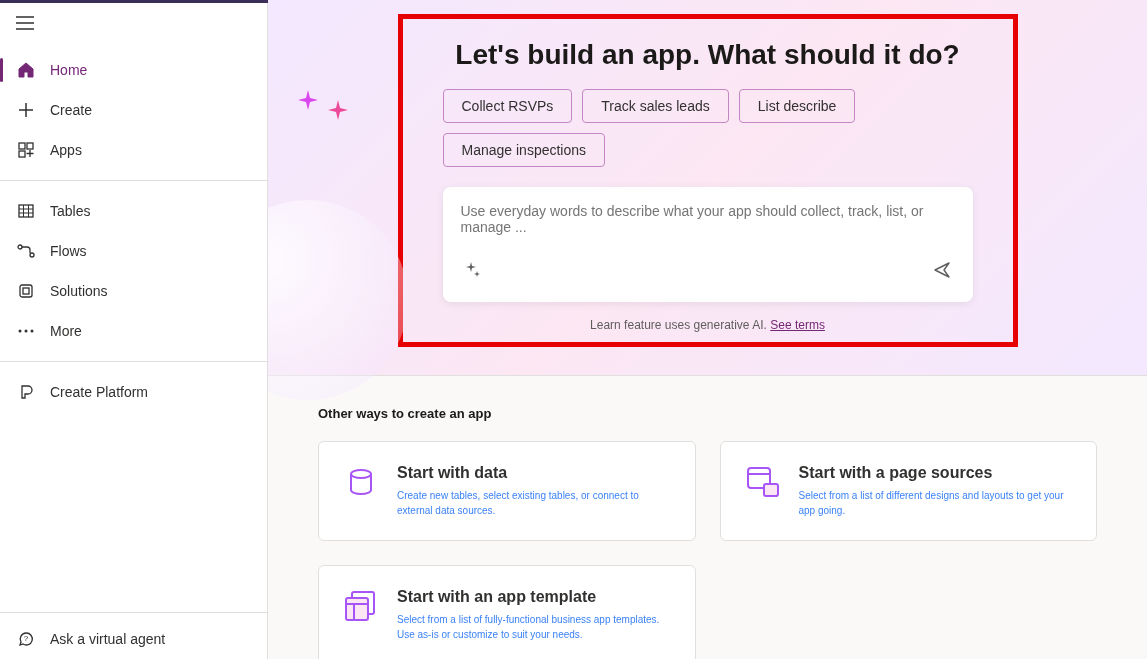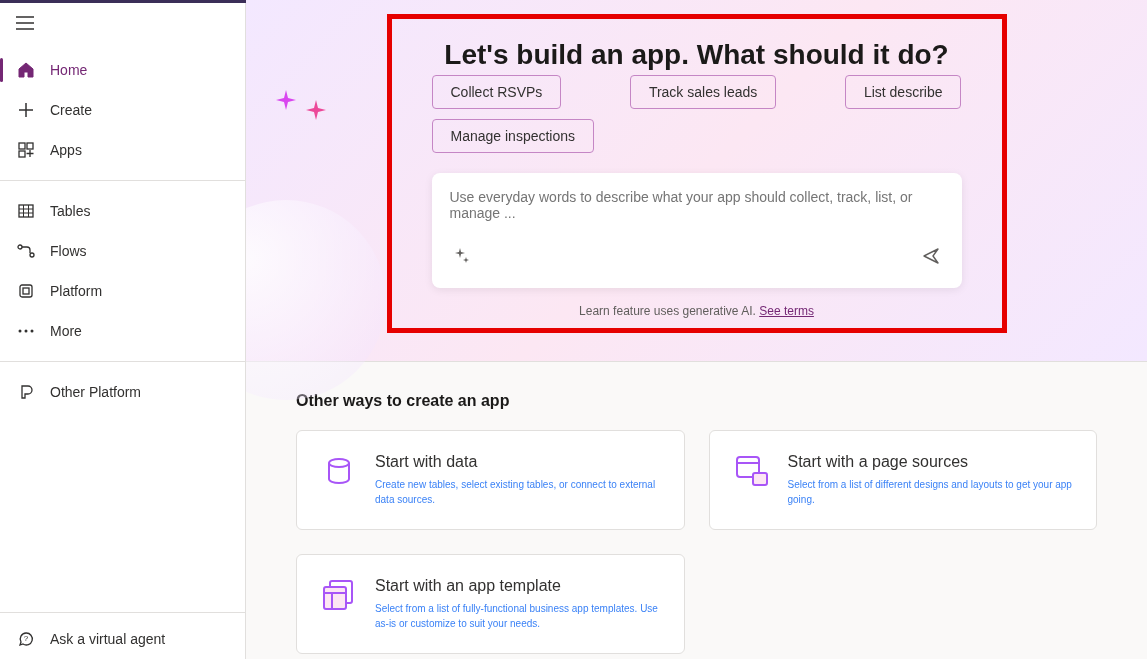--- a/index.html
+++ b/index.html
@@ -1,55 +1,55 @@
 <!DOCTYPE html>
 <html><head>
   <meta charset="utf-8">
   <style>
     * { margin: 0; padding: 0; box-sizing: border-box; }
     body { font-family: "Segoe UI", -apple-system, sans-serif; background: #fff; color: #323130; }
     .app { display: flex; height: 659px; width: 1147px; overflow: hidden; }
     .topbar { position: absolute; top: 0; left: 0; right: 0; height: 3px; background: #3b2e58; }
 
     
-    .sidebar { width: 246px; background: #fff; border-right: 1px solid #e1dfdd; display: flex; flex-direction: column; padding-top: 4px; }
+    .sidebar { width: 268px; background: #fff; border-right: 1px solid #e1dfdd; display: flex; flex-direction: column; padding-top: 4px; }
     .hamburger { padding: 12px 16px; cursor: pointer; }
     .nav-group { padding: 4px 0; }
     .nav-divider { border: none; border-top: 1px solid #e1dfdd; margin: 6px 0; }
     .nav-item { display: flex; align-items: center; padding: 10px 16px; font-size: 14px; cursor: pointer; position: relative; color: #323130; }
     .nav-item.active { color: #742774; }
     .nav-item.active::before { content: ""; position: absolute; left: 0; top: 8px; bottom: 8px; width: 3px; background: #742774; border-radius: 2px; }
     .nav-item .icon { width: 20px; height: 20px; margin-right: 14px; display: flex; align-items: center; justify-content: center; }
     .nav-item.active .icon svg { fill: #742774; stroke: #742774; }
     .sidebar-footer { margin-top: auto; }
 
     
     .main { flex: 1; display: flex; flex-direction: column; overflow-y: auto; position: relative; }
     .hero { background: linear-gradient(135deg, #f3e8ff 0%, #fce7f3 50%, #f3e8ff 100%); padding: 0 80px 14px 80px; position: relative; border-bottom: 1px solid #e1dfdd; }
     .hero-bubble1 { position: absolute; left: -60px; top: 200px; width: 200px; height: 200px; border-radius: 50%; background: radial-gradient(circle at 30% 30%, rgba(255,255,255,0.8), rgba(230,200,255,0.2)); }
     .sparkle { position: absolute; width: 20px; height: 20px; }
     .sparkle.s1 { left: 30px; top: 90px; }
     .sparkle.s2 { left: 60px; top: 100px; }
     .highlight-box { border: 5px solid #e60000; padding: 20px 40px 10px 40px; margin: 14px auto 14px auto; max-width: 620px; }
-    .hero-title { font-size: 28px; font-weight: 700; text-align: center; color: #1b1a19; margin-bottom: 4px; }
-    .pill-row { display: flex; gap: 10px; justify-content: space-between; margin-bottom: 20px; flex-wrap: wrap; }
+    .hero-title { font-size: 28px; font-weight: 700; text-align: center; color: #1b1a19; margin-bottom: 18px; }
+    .pill-row { display: flex; gap: 10px; justify-content: flex-start; margin-bottom: 20px; flex-wrap: wrap; }
     .pill { border: 1px solid #c586c5; background: transparent; color: #323130; padding: 8px 18px; border-radius: 4px; font-size: 14px; cursor: pointer; }
     .prompt-box { background: #fff; border-radius: 8px; padding: 16px 18px; box-shadow: 0 2px 8px rgba(0,0,0,0.08); position: relative; }
     .prompt-textarea { width: 100%; border: none; resize: none; font-family: inherit; font-size: 14px; color: #605e5c; outline: none; min-height: 44px; }
     .prompt-actions { display: flex; justify-content: space-between; align-items: center; margin-top: 6px; }
     .sparkle-btn, .send-btn { background: none; border: none; cursor: pointer; padding: 4px; color: #605e5c; }
     .ai-notice { text-align: center; font-size: 12px; color: #605e5c; margin-top: 16px; }
     .ai-notice a { color: #742774; margin-top: 23px; }
 
     .other-section { padding: 30px 50px; background: #faf9f8; flex: 1; }
-    .other-title { font-size: 16px; font-weight: 600; margin-bottom: 20px; color: #1b1a19; }
+    .other-title { font-size: 13px; font-weight: 600; margin-bottom: 20px; color: #1b1a19; }
     .card-grid { display: grid; grid-template-columns: 1fr 1fr; gap: 24px; }
     .card { background: #fff; border: 1px solid #e1dfdd; border-radius: 6px; padding: 22px 24px; display: flex; gap: 18px; cursor: pointer; }
     .card-icon { width: 36px; height: 36px; flex-shrink: 0; display: flex; align-items: center; justify-content: center; }
-    .card-title { font-size: 16px; font-weight: 400; margin-bottom: 6px; }
+    .card-title { font-size: 16px; font-weight: 700; margin-bottom: 6px; }
     .card-desc { font-size: 10px; color: #3b82f6; line-height: 1.5; }
   </style>
 </head>
 <body>
 
 <div class="topbar"></div>
 <div class="app">
   <aside class="sidebar">
     <div class="hamburger">
       <svg width="18" height="14" viewBox="0 0 18 14">
@@ -109,42 +109,42 @@
           </span>
         <span>Flows</span>
       </div>
       <div class="nav-item">
         <span class="icon">
             <svg width="16" height="16" viewBox="0 0 16 16">
               <rect x="2" y="2" width="12" height="12" rx="2" fill="none" stroke="#323130" stroke-width="1.3"></rect>
               <rect x="5" y="5" width="6" height="6" fill="none" stroke="#323130" stroke-width="1.3"></rect>
             </svg>
           </span>
-        <span>Platform</span>
+        <span>Solutions</span>
       </div>
       <div class="nav-item">
         <span class="icon">
             <svg width="16" height="4" viewBox="0 0 16 4">
               <circle cx="2" cy="2" r="1.5" fill="#323130"></circle>
               <circle cx="8" cy="2" r="1.5" fill="#323130"></circle>
               <circle cx="14" cy="2" r="1.5" fill="#323130"></circle>
             </svg>
           </span>
         <span>More</span>
       </div>
     </div>
     <hr class="nav-divider">
     <div class="nav-group">
       <div class="nav-item">
         <span class="icon">
             <svg width="16" height="16" viewBox="0 0 16 16">
               <path d="M4 2h6a4 4 0 010 8H7v4H4z" fill="none" stroke="#323130" stroke-width="1.3"></path>
             </svg>
           </span>
-        <span>Other Platform</span>
+        <span>Create Platform</span>
       </div>
     </div>
     <div class="sidebar-footer">
       <hr class="nav-divider">
       <div class="nav-item">
         <span class="icon">
             <svg width="16" height="16" viewBox="0 0 16 16">
               <path d="M8 2a6 6 0 00-5 9l-1 3 3-1a6 6 0 103-11z" fill="none" stroke="#323130" stroke-width="1.3"></path>
               <text x="8" y="10" text-anchor="middle" font-size="8" fill="#323130">?</text>
             </svg>

